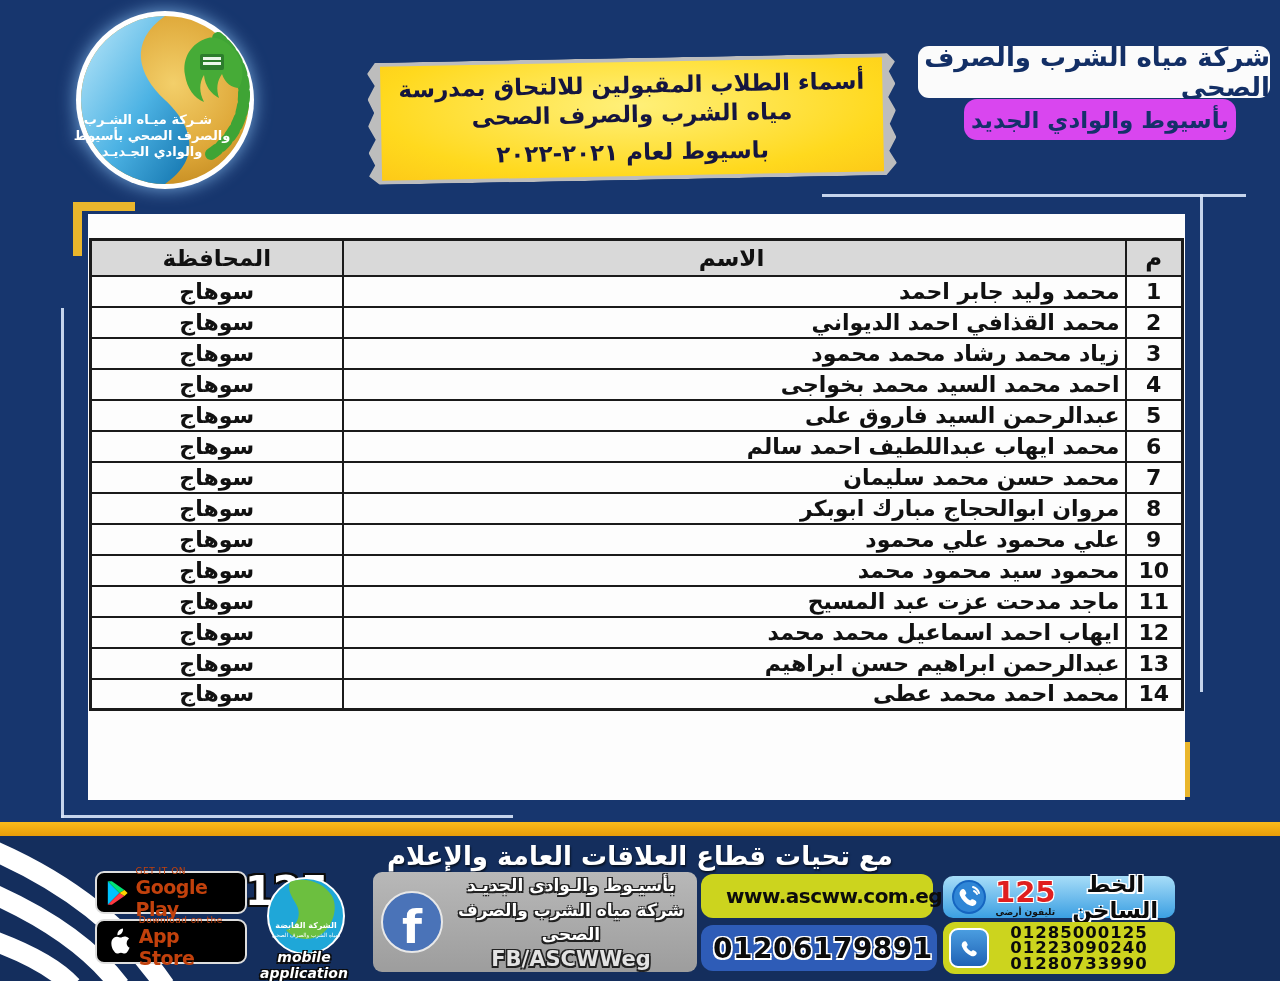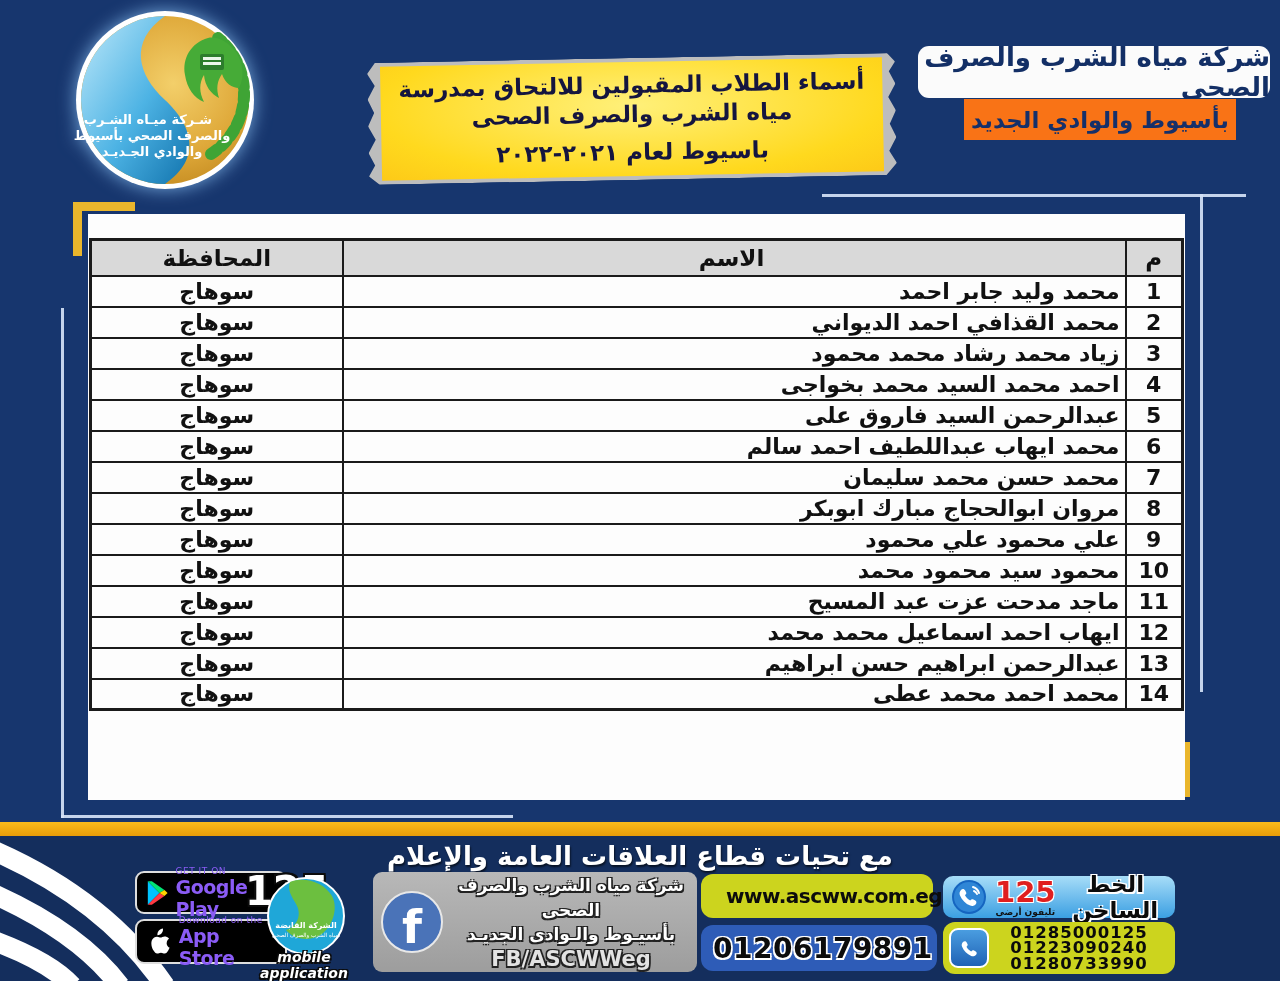--- a/index.html
+++ b/index.html
@@ -29,22 +29,22 @@
     gap:9px; direction:rtl;
   }
   .banner-inner div { font-weight:bold; font-size:23px; color:#15153f; text-align:center; line-height:1.25; }
 
   .company-box {
     left:918px; top:46px; width:352px; height:52px; background:#fbfbfb;
     display:flex; align-items:center; justify-content:center; direction:rtl;border-radius:11px;
   }
   .company-box span { font-weight:bold; font-size:26px; color:#132f66; }
   .region-box {
-    left:964px; top:99px; width:272px; height:41px; background:#f97316;
-    display:flex; align-items:center; justify-content:center; direction:rtl;
+    left:964px; top:99px; width:272px; height:41px; background:#d946ef;
+    display:flex; align-items:center; justify-content:center; direction:rtl;border-radius:13px;
   }
   .region-box span { font-weight:bold; font-size:23px; color:#15306a; }
 
   
   .acc { background:rgba(213,226,246,.92); }
   .acc-tr-h { left:822px; top:194px; width:424px; height:3px; }
   .acc-tr-v { left:1200px; top:194px; width:3px; height:498px; }
   .acc-bl-v { left:61px; top:308px; width:3px; height:510px; }
   .acc-bl-h { left:61px; top:815px; width:452px; height:3px; }
   .gold-tl { left:73px; top:202px; width:62px; height:54px; border-top:9px solid #eab62c; border-left:9px solid #eab62c; }
@@ -77,21 +77,21 @@
   .footer-bg { left:0; top:836px; width:1280px; height:145px; background:#142e5d; }
 
   .greeting { left:0; top:841px; width:1280px; text-align:center; direction:rtl; }
   .greeting span { color:#fff; font-weight:bold; font-size:26px;
     text-shadow:1px 2px 2px rgba(0,0,0,.6); }
 
   .curves { left:0; top:836px; width:330px; height:145px; }
 
   .store-badge {
     left:95px; width:152px; background:#000; border:2px solid #dedede; border-radius:9px;
-    display:flex; align-items:center; padding:3px 9px; gap:8px; color:#8b5cf6;margin-left:40px;
+    display:flex; align-items:center; padding:3px 9px; gap:8px; color:#c2410c;
   }
   .gp { top:871px; height:43px; }
   .as { top:919px; height:45px; }
   .store-badge .t1 { font-size:9px; letter-spacing:.5px; }
   .store-badge .t2 { font-size:19px; font-weight:bold; letter-spacing:-.5px; }
 
   .code125 { left:245px; top:868px; width:66px; text-align:center;
     font-size:40px; font-weight:bold; color:#fff;
     text-shadow:-2px -2px 0 #0b0b0b,2px -2px 0 #0b0b0b,-2px 2px 0 #0b0b0b,2px 2px 0 #0b0b0b,0 2px 0 #0b0b0b,0 -2px 0 #0b0b0b,2px 0 0 #0b0b0b,-2px 0 0 #0b0b0b; }
 
@@ -325,22 +325,22 @@
   <text x="40" y="52" text-anchor="middle" font-size="8" font-weight="bold" fill="#ffffff">الشركة القابضة</text>
   <text x="40" y="61" text-anchor="middle" font-size="5.5" fill="#ffffff">لمياه الشرب والصرف الصحى</text>
 </svg>
 <div class="abs mobile-app">mobile application</div>
 
 <div class="abs fb-card">
   <div class="fb-circle">
       <span>f</span>
     </div>
   <div class="fb-lines">
+    <div class="ar">بأسيـوط والـوادى الجديـد</div>
     <div class="ar">شركة مياه الشرب والصرف الصحى</div>
-    <div class="ar">بأسيـوط والـوادى الجديـد</div>
     <div class="lat">FB/ASCWWeg</div>
   </div>
 </div>
 
 <div class="abs web-pill">
   <svg width="36" height="36" viewBox="0 0 36 36">
     <circle cx="18" cy="18" r="17" fill="#2f86d6"></circle>
     <circle cx="18" cy="18" r="12" fill="none" stroke="#fff" stroke-width="2"></circle>
     <ellipse cx="18" cy="18" rx="5.5" ry="12" fill="none" stroke="#fff" stroke-width="2"></ellipse>
     <line x1="6" y1="18" x2="30" y2="18" stroke="#fff" stroke-width="2"></line>

